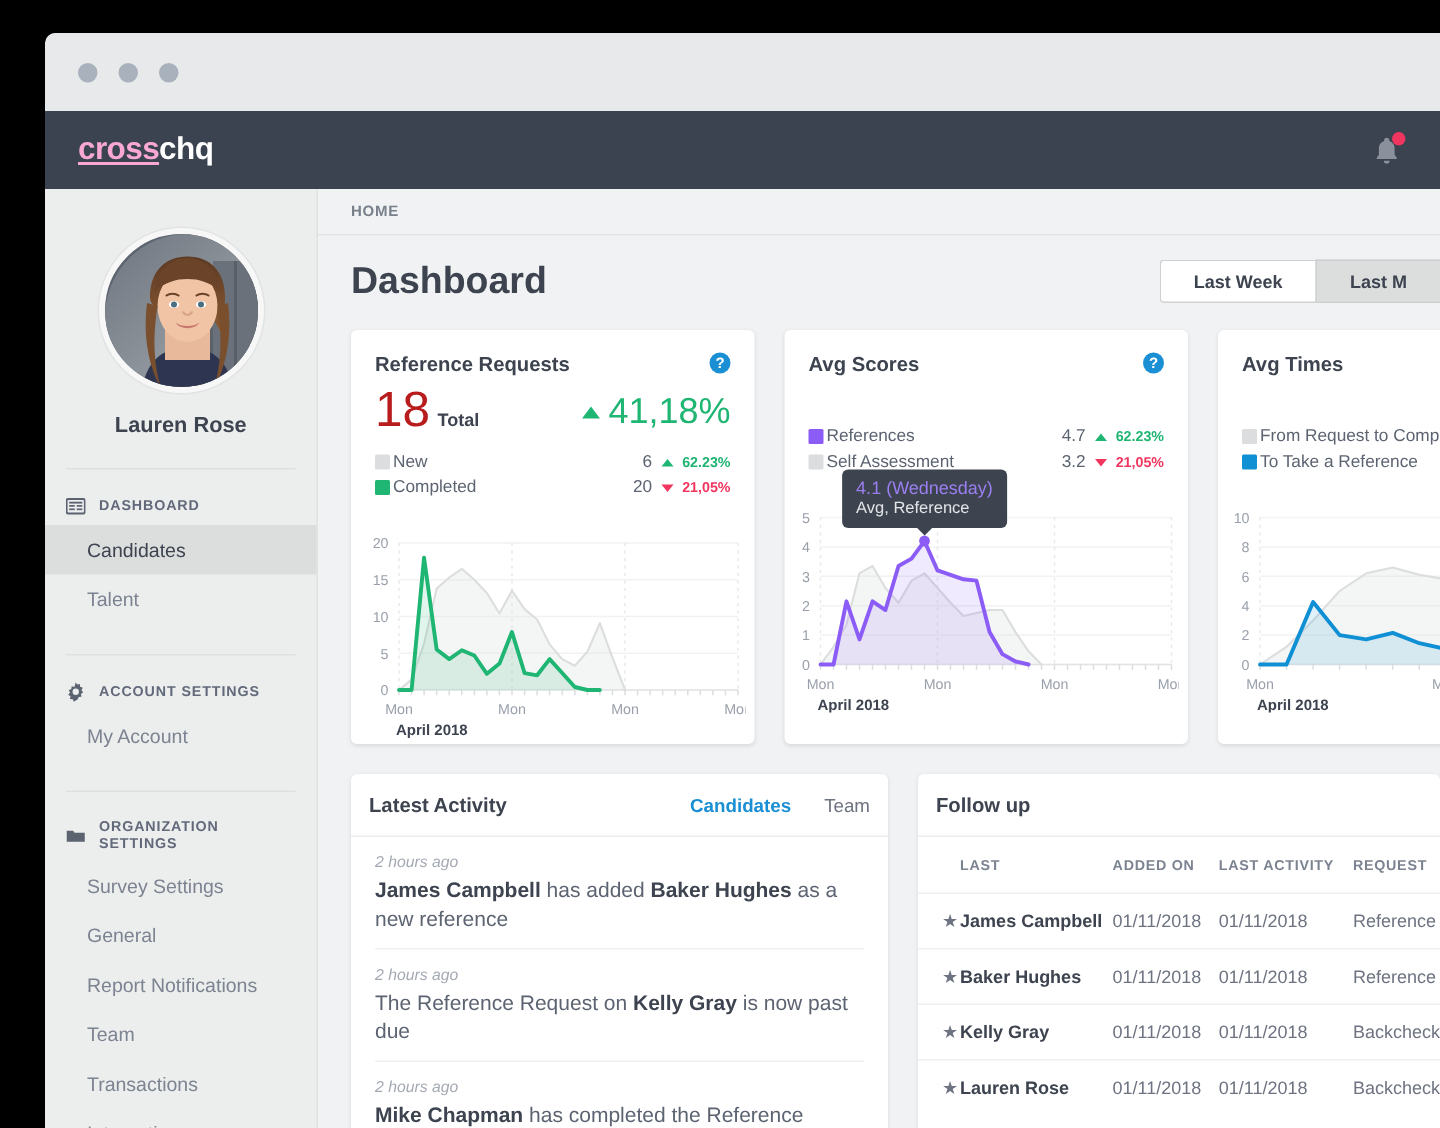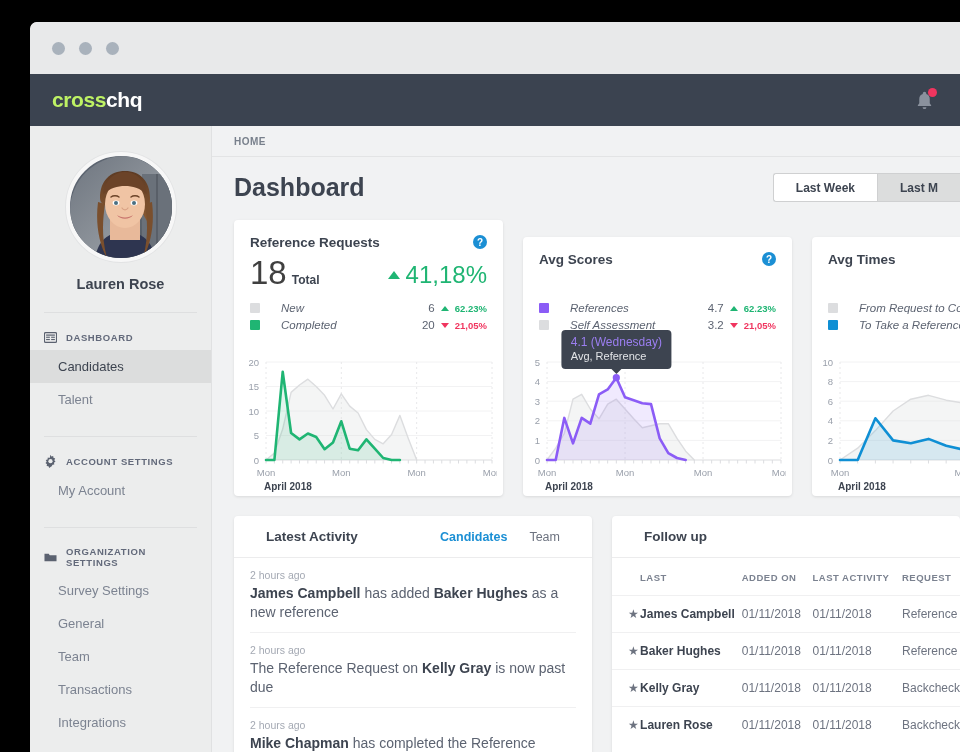--- a/index.html
+++ b/index.html
@@ -27,21 +27,21 @@
   }
   .dot { width: 13px; height: 13px; border-radius: 50%; background: #a9b2bc; margin-right: 14px; }
 
   
   .topbar {
     height: 52px; background: #3b4350;
     display: flex; align-items: center; justify-content: space-between;
     padding: 0 22px 0 22px;
   }
   .logo { font-size: 21px; font-weight: 700; letter-spacing: -.4px; }
-  .logo .a { color: #bef264; }
+  .logo .a { color: #f9a8d4; text-decoration: underline; }
   .logo .b { color: #ffffff; }
   .bell-wrap { position: relative; width: 26px; height: 26px; }
   .bell { position:absolute; left:2px; top:3px; }
   .bell-dot {
     position: absolute; right: 1px; top: 1px;
     width: 9px; height: 9px; border-radius: 50%; background: #f0355f;
   }
 
   
   .body { display: flex; height: 626px; }
@@ -95,51 +95,51 @@
   .segbtns { display: flex; }
   .segbtn {
     height: 29px; padding: 0 22px; font-size: 12px; font-weight: 700;
     color: #3d4450; background: #dcdddd;
     border: 1px solid #cfd0d1; border-right: none;
     display: flex; align-items: center; cursor: pointer;
   }
   .segbtn:first-child { border-radius: 3px 0 0 3px; background: #fff; }
 
   
-  .cards { display: flex; gap: 20px; padding: 4px 0 0 22px; align-items: flex-end; }
+  .cards { display: flex; gap: 20px; padding: 4px 0 0 22px; }
   .card {
     background: #fff; border-radius: 4px;
     box-shadow: 0 1px 3px rgba(0,0,0,.10);
     flex: 0 0 auto;
   }
   .c1, .c2 { width: 269px; }
   .c3 { width: 269px; }
   .card-pad { padding: 15px 16px 10px 16px; }
   .card-title-row { display: flex; align-items: flex-start; justify-content: space-between; }
   .card-title { font-size: 13.5px; font-weight: 700; color: #3d4450; }
   .help {
     width: 14px; height: 14px; border-radius: 50%; background: #1b8fd4;
     color: #fff; font-size: 10px; font-weight: 700;
     display: flex; align-items: center; justify-content: center; cursor: pointer;
   }
   .bignum-row { display: flex; align-items: flex-end; justify-content: space-between; margin-top: 6px; }
-  .bignum { font-size: 33px; font-weight: 400; color: #404040; line-height: 1; }
+  .bignum { font-size: 33px; font-weight: 400; color: #b91c1c; line-height: 1; }
   .bignum-unit { font-size: 12px; font-weight: 700; color: #3d4450; margin-left: 5px; }
   .delta-big { font-size: 24px; font-weight: 400; color: #1fb573; display: flex; align-items: center; gap: 6px; }
   .tri-up { width:0;height:0;border-left:6px solid transparent;border-right:6px solid transparent;border-bottom:8px solid currentColor; }
   .tri-dn { width:0;height:0;border-left:6px solid transparent;border-right:6px solid transparent;border-top:8px solid currentColor; }
   .tri-up.sm { border-left-width:4px;border-right-width:4px;border-bottom-width:5px; }
   .tri-dn.sm { border-left-width:4px;border-right-width:4px;border-top-width:5px; }
 
   .legend { margin-top: 13px; }
   .legend-row {
     display: flex; align-items: center; justify-content: space-between;
     font-size: 11.5px; color: #5c6371; margin-bottom: 5px;
   }
-  .legend-left { display: flex; align-items: center; gap: 21px; white-space: nowrap; font-style: italic; }
+  .legend-left { display: flex; align-items: center; gap: 2px; white-space: nowrap; }
   .sw { width: 10px; height: 10px; border-radius: 1px; flex: 0 0 10px; }
   .legend-right { display: flex; align-items: center; gap: 6px; white-space: nowrap; }
   .lv { font-size: 11.5px; color: #5c6371; }
   .pct { font-size: 9.5px; font-weight: 700; }
   .pos { color: #1fb573; }
   .neg { color: #f0355f; }
 
   .chart-wrap { position: relative; padding: 6px 6px 4px 6px; }
   .chart-svg { display: block; }
   .xlab {
@@ -160,30 +160,30 @@
     border-left: 5px solid transparent; border-right: 5px solid transparent;
     border-top: 5px solid #3d4450;
   }
 
   
   .bottom { display: flex; gap: 20px; padding: 20px 0 0 22px; }
   .cA { width: 358px; }
   .cB { width: 348px; }
   .card-head {
     display: flex; align-items: center; justify-content: space-between;
-    padding: 13px 32px; border-bottom: 1px solid #ececed;
+    padding: 13px 12px; border-bottom: 1px solid #ececed;
   }
   .tabs { display: flex; gap: 22px; }
   .tab { font-size: 12.5px; color: #6d7380; cursor: pointer; }
   .tab.active { color: #1b8fd4; font-weight: 700; }
 
   .act-list { padding: 0 16px; }
   .act-item { padding: 11px 0 10px 0; border-bottom: 1px solid #f0f0f1; }
   .act-item:last-child { border-bottom: none; }
-  .act-time { font-size: 10.5px; color: #a4a9b3; margin-bottom: 3px; }
+  .act-time { font-size: 10.5px; color: #a4a9b3; margin-bottom: 3px; font-style: italic; }
   .act-text { font-size: 14px; color: #5c6371; line-height: 1.35; }
   .act-text b { color: #3d4450; font-weight: 700; }
 
   table.fu { width: 100%; border-collapse: collapse; }
   table.fu th {
     font-size: 9.5px; font-weight: 700; letter-spacing: .5px; color: #7b8290;
     text-align: left; padding: 14px 0 12px 0; white-space: nowrap;
   }
   table.fu td {
     font-size: 12px; color: #6d7380; padding: 11px 0; white-space: nowrap;
@@ -307,20 +307,21 @@
           <div class="sb-head">
             <span class="ico">
               <svg width="13" height="13" viewBox="0 0 16 16" fill="#5b6270">
                 <path d="M0.6 3.4h5.2l1.3 1.7h8.3v7.5H0.6z" rx="1"></path>
               </svg>
             </span>
             <span>ORGANIZATION SETTINGS</span>
           </div>
           <div class="sb-item">Survey Settings</div>
           <div class="sb-item">General</div>
+          <div class="sb-item">Report Notifications</div>
           <div class="sb-item">Team</div>
           <div class="sb-item">Transactions</div>
           <div class="sb-item">Integrations</div>
         </div>
       </div>
 
       <div class="main">
 
         <div class="crumbbar">
           <span class="crumb">HOME</span>

